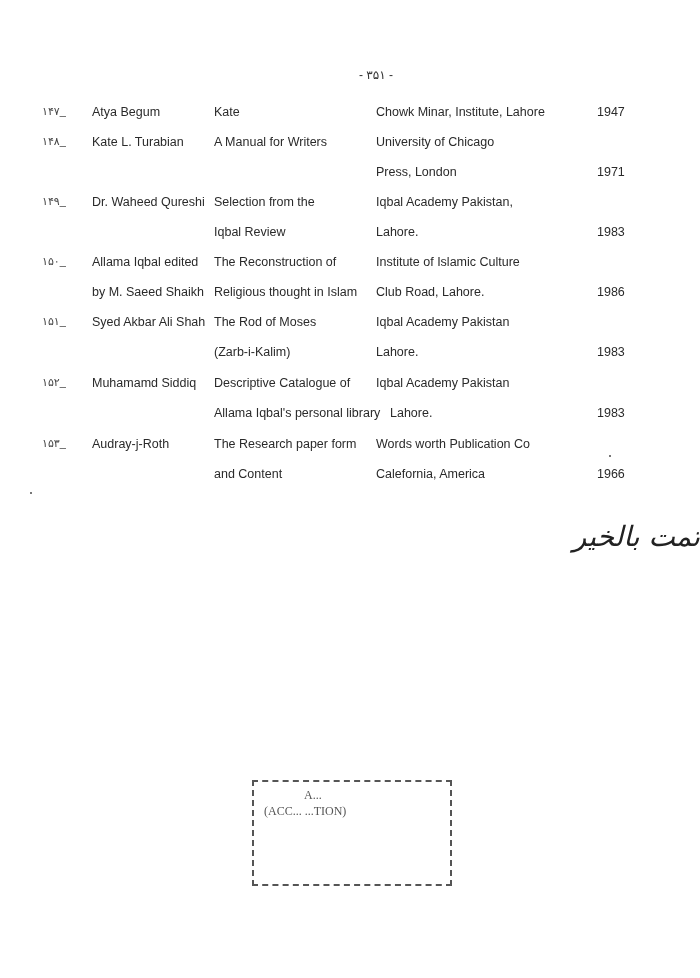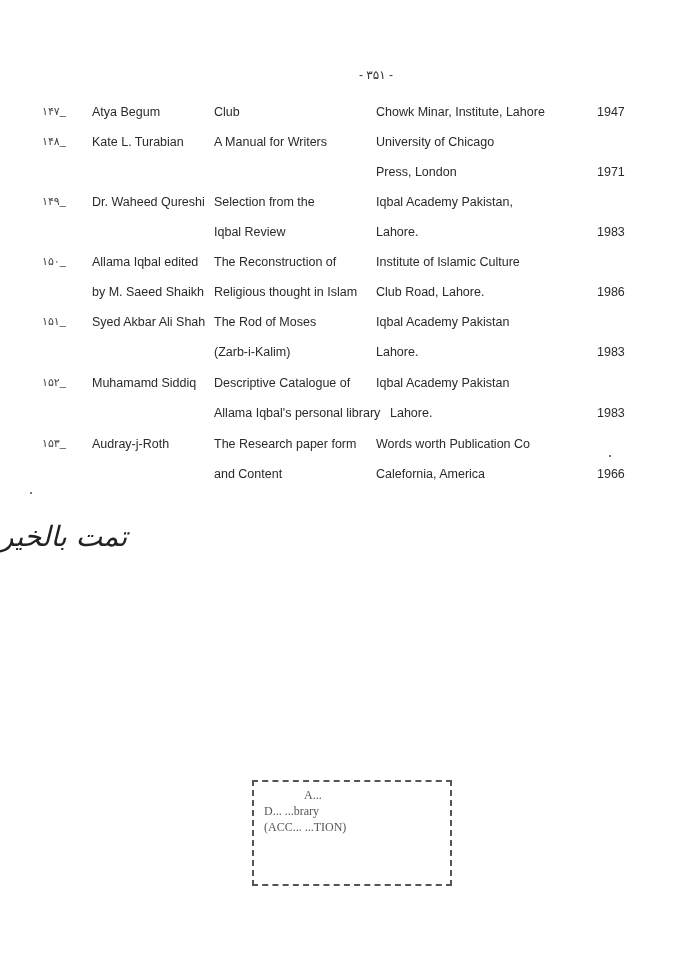--- a/index.html
+++ b/index.html
@@ -7,39 +7,39 @@
            font-family: "Liberation Sans", sans-serif; color: #2a2a2a; }
     .page-num { position: absolute; top: 68px; left: 0; width: 700px; text-align: center;
                 font-size: 12px; color: #333; direction: rtl; padding-left: 26px; }
     .row { position: absolute; left: 0; width: 616px; height: 20px; font-size: 12.5px; }
     .c { position: absolute; top: 0; white-space: nowrap; }
     .num { left: 42px; font-size: 11px; color: #444; }
     .author { left: 92px; }
     .title { left: 214px; }
     .pub { left: 376px; }
     .year { left: 597px; }
-    .urdu { position: absolute; top: 520px; left: 0; width: 700px; text-align: left;
+    .urdu { position: absolute; top: 520px; left: 0; width: 700px; text-align: right;
             font-family: "DejaVu Serif", serif; font-size: 28px; direction: rtl; color: #222;
             font-style: italic; }
     .dot { position: absolute; width: 2px; height: 2px; background: #777; }
     .stamp { position: absolute; left: 252px; top: 780px; width: 200px; height: 106px;
              border: 2px dashed #555; box-sizing: border-box; padding: 6px 10px;
              font-family: "Liberation Serif", serif; font-size: 12px; color: #555; }
     .stamp-line { height: 16px; white-space: nowrap; overflow: hidden; }
     .hand { font-family: "DejaVu Serif", serif; font-style: italic; font-size: 15px; color: #333; }
   </style>
 </head>
 <body>
 
 <div class="page-num">- ۳۵۱ -</div>
 
 <div class="row" style="top:105px">
   <span class="c num">۱۴۷_</span>
   <span class="c author">Atya Begum</span>
-  <span class="c title">Club</span>
+  <span class="c title">Kate</span>
   <span class="c pub">Chowk Minar, Institute, Lahore</span>
   <span class="c year">1947</span>
 </div>
 
 <div class="row" style="top:135px">
   <span class="c num">۱۴۸_</span>
   <span class="c author">Kate L. Turabian</span>
   <span class="c title">A Manual for Writers</span>
   <span class="c pub">University of Chicago</span>
   <span class="c year"></span>
@@ -121,15 +121,14 @@
   <span class="c year">1966</span>
 </div>
 
 <div class="dot" style="left:609px; top:455px"></div>
 <div class="dot" style="left:30px; top:492px"></div>
 
 <div class="urdu">تمت بالخیر</div>
 
 <div class="stamp">
   <div class="stamp-line" style="padding-left:40px">A...</div>
-  <div class="stamp-line">D...   ...brary</div>
   <div class="stamp-line">(ACC...   ...TION)</div>
 </div>
 
 </body></html>

